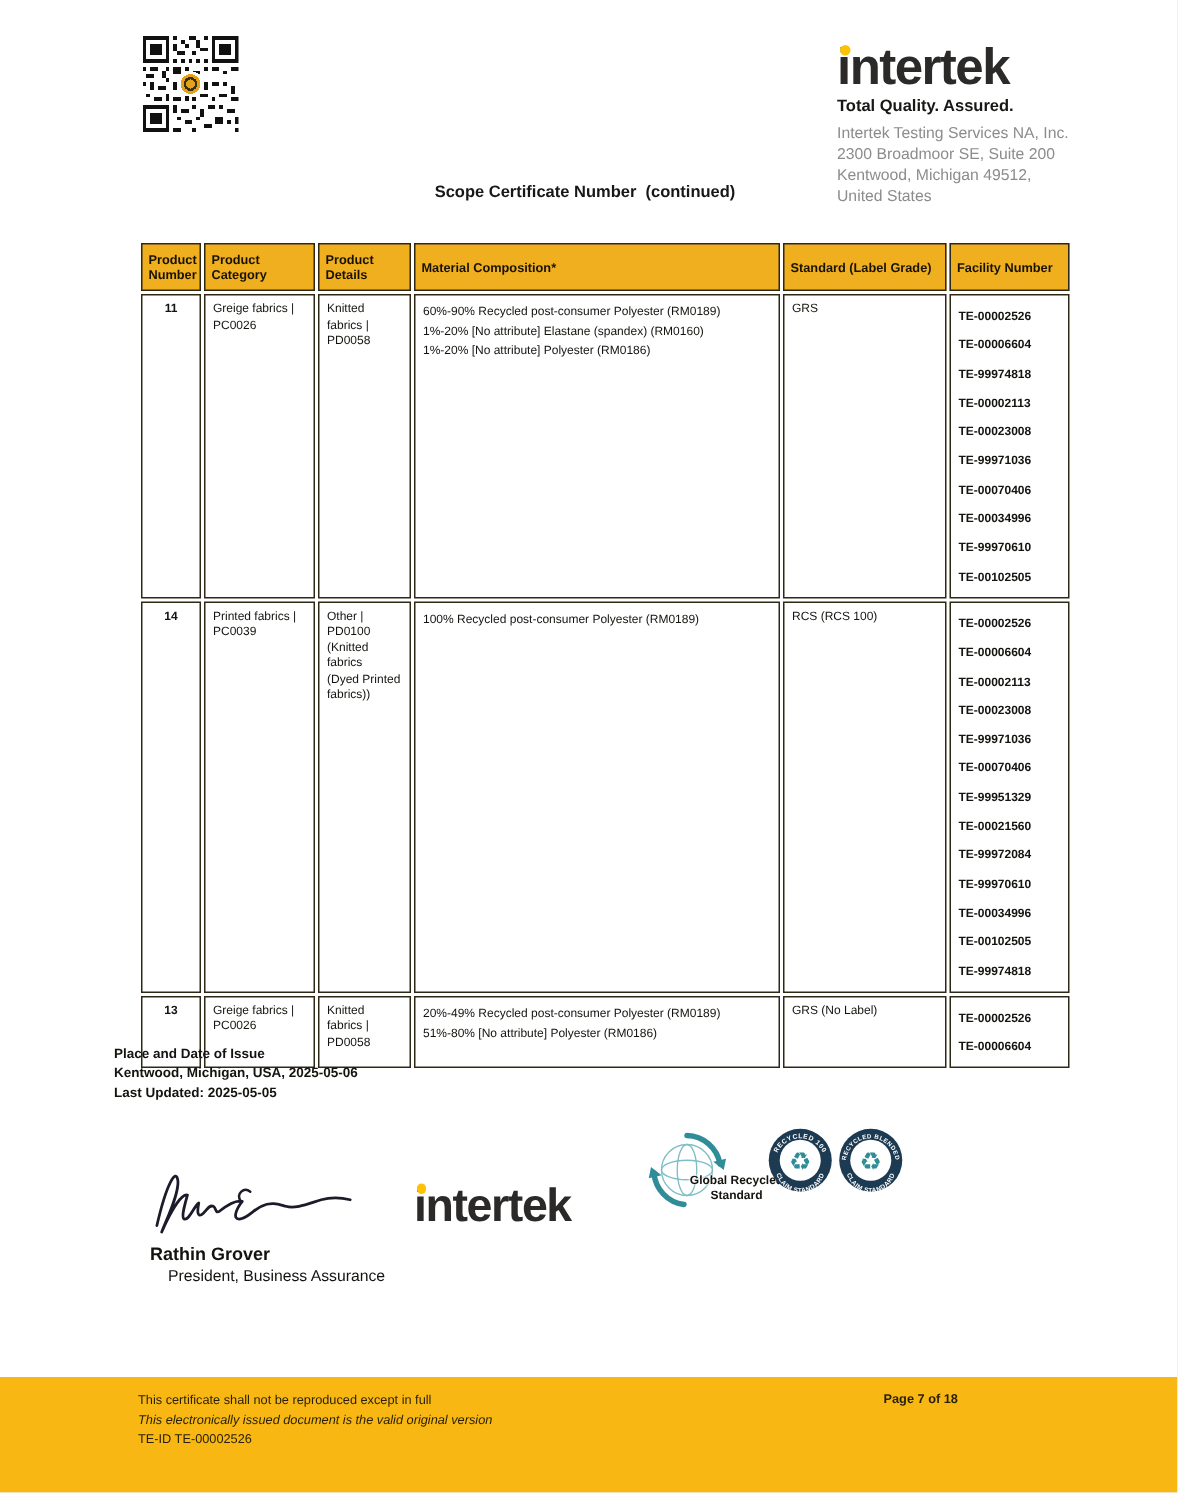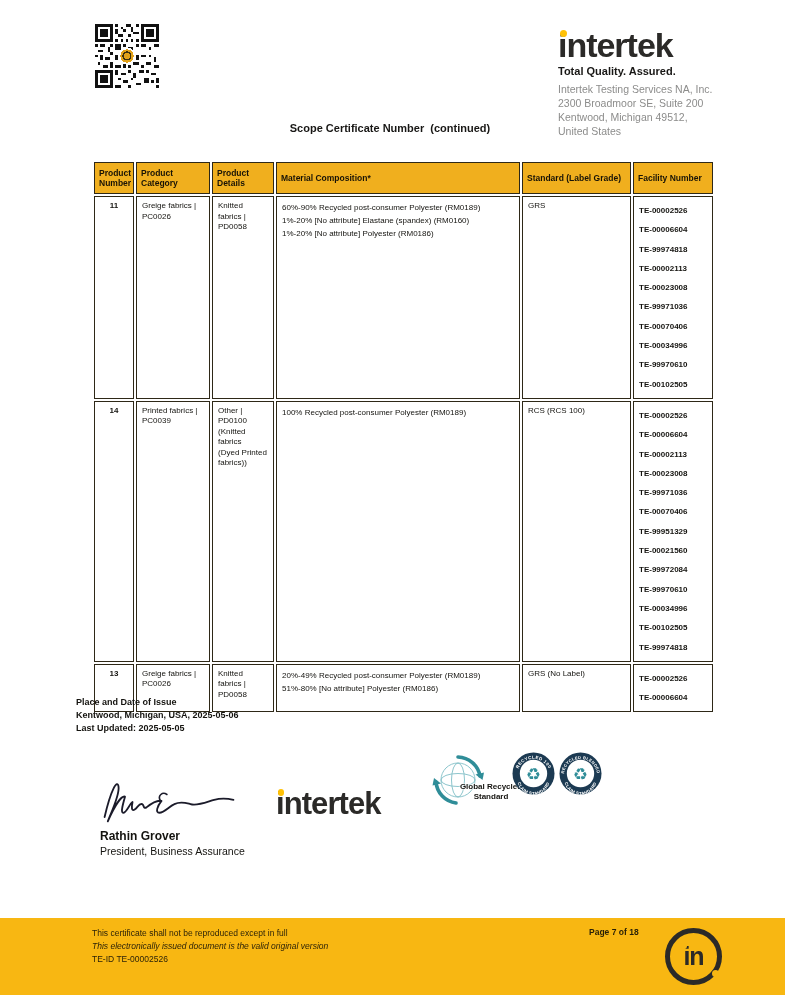--- a/index.html
+++ b/index.html
@@ -48,21 +48,21 @@
   }
   td.num { text-align:center; font-weight:700; }
   .two-line { white-space:pre-line; line-height:10.5px; }
   .comp { white-space:pre-line; line-height:13px; }
   .fac  { white-space:pre-line; line-height:19.3px; font-weight:700; }
 
   
   .issue { position:absolute; left:76px; top:696px; font-size:9px; font-weight:700; line-height:13px; color:#14130f; }
   .sig-svg { position:absolute; left:96px; top:774px; width:145px; height:56px; }
   .sig-name { position:absolute; left:100px; top:829px; font-size:12px; font-weight:800; color:#14130f; }
-  .sig-title { position:absolute; left:100px; top:845px; font-size:10.5px; color:#14130f; }
+  .sig-title { position:absolute; left:112px; top:845px; font-size:10.5px; color:#14130f; }
   .mid-logo { position:absolute; left:276px; top:788px; }
 
   
   .grs-svg { position:absolute; left:428px; top:750px; width:60px; height:60px; }
   .grs-label {
     position:absolute; left:450px; top:782px; width:82px; text-align:center;
     font-size:8px; font-weight:700; color:#14130f; line-height:9.5px; white-space:pre-line;
     text-shadow:0 0 2px #fff, 0 0 2px #fff, 0 0 3px #fff;
   }
   .badge { position:absolute; width:43px; height:43px; }
@@ -264,20 +264,15 @@
     </text>
   </svg>
 
   <div class="footer">
     <div class="foot-lines">
       <div>This certificate shall not be reproduced except in full</div>
       <div class="it">This electronically issued document is the valid original version</div>
       <div>TE-ID TE-00002526</div>
     </div>
     <div class="foot-page">Page 7 of 18</div>
-    <div class="in-mark">
-      <span class="in-text">in</span>
-      <span class="dot-i"></span>
-      <span class="dot-ring"></span>
-    </div>
   </div>
 
 </div>
 
 </body></html>

